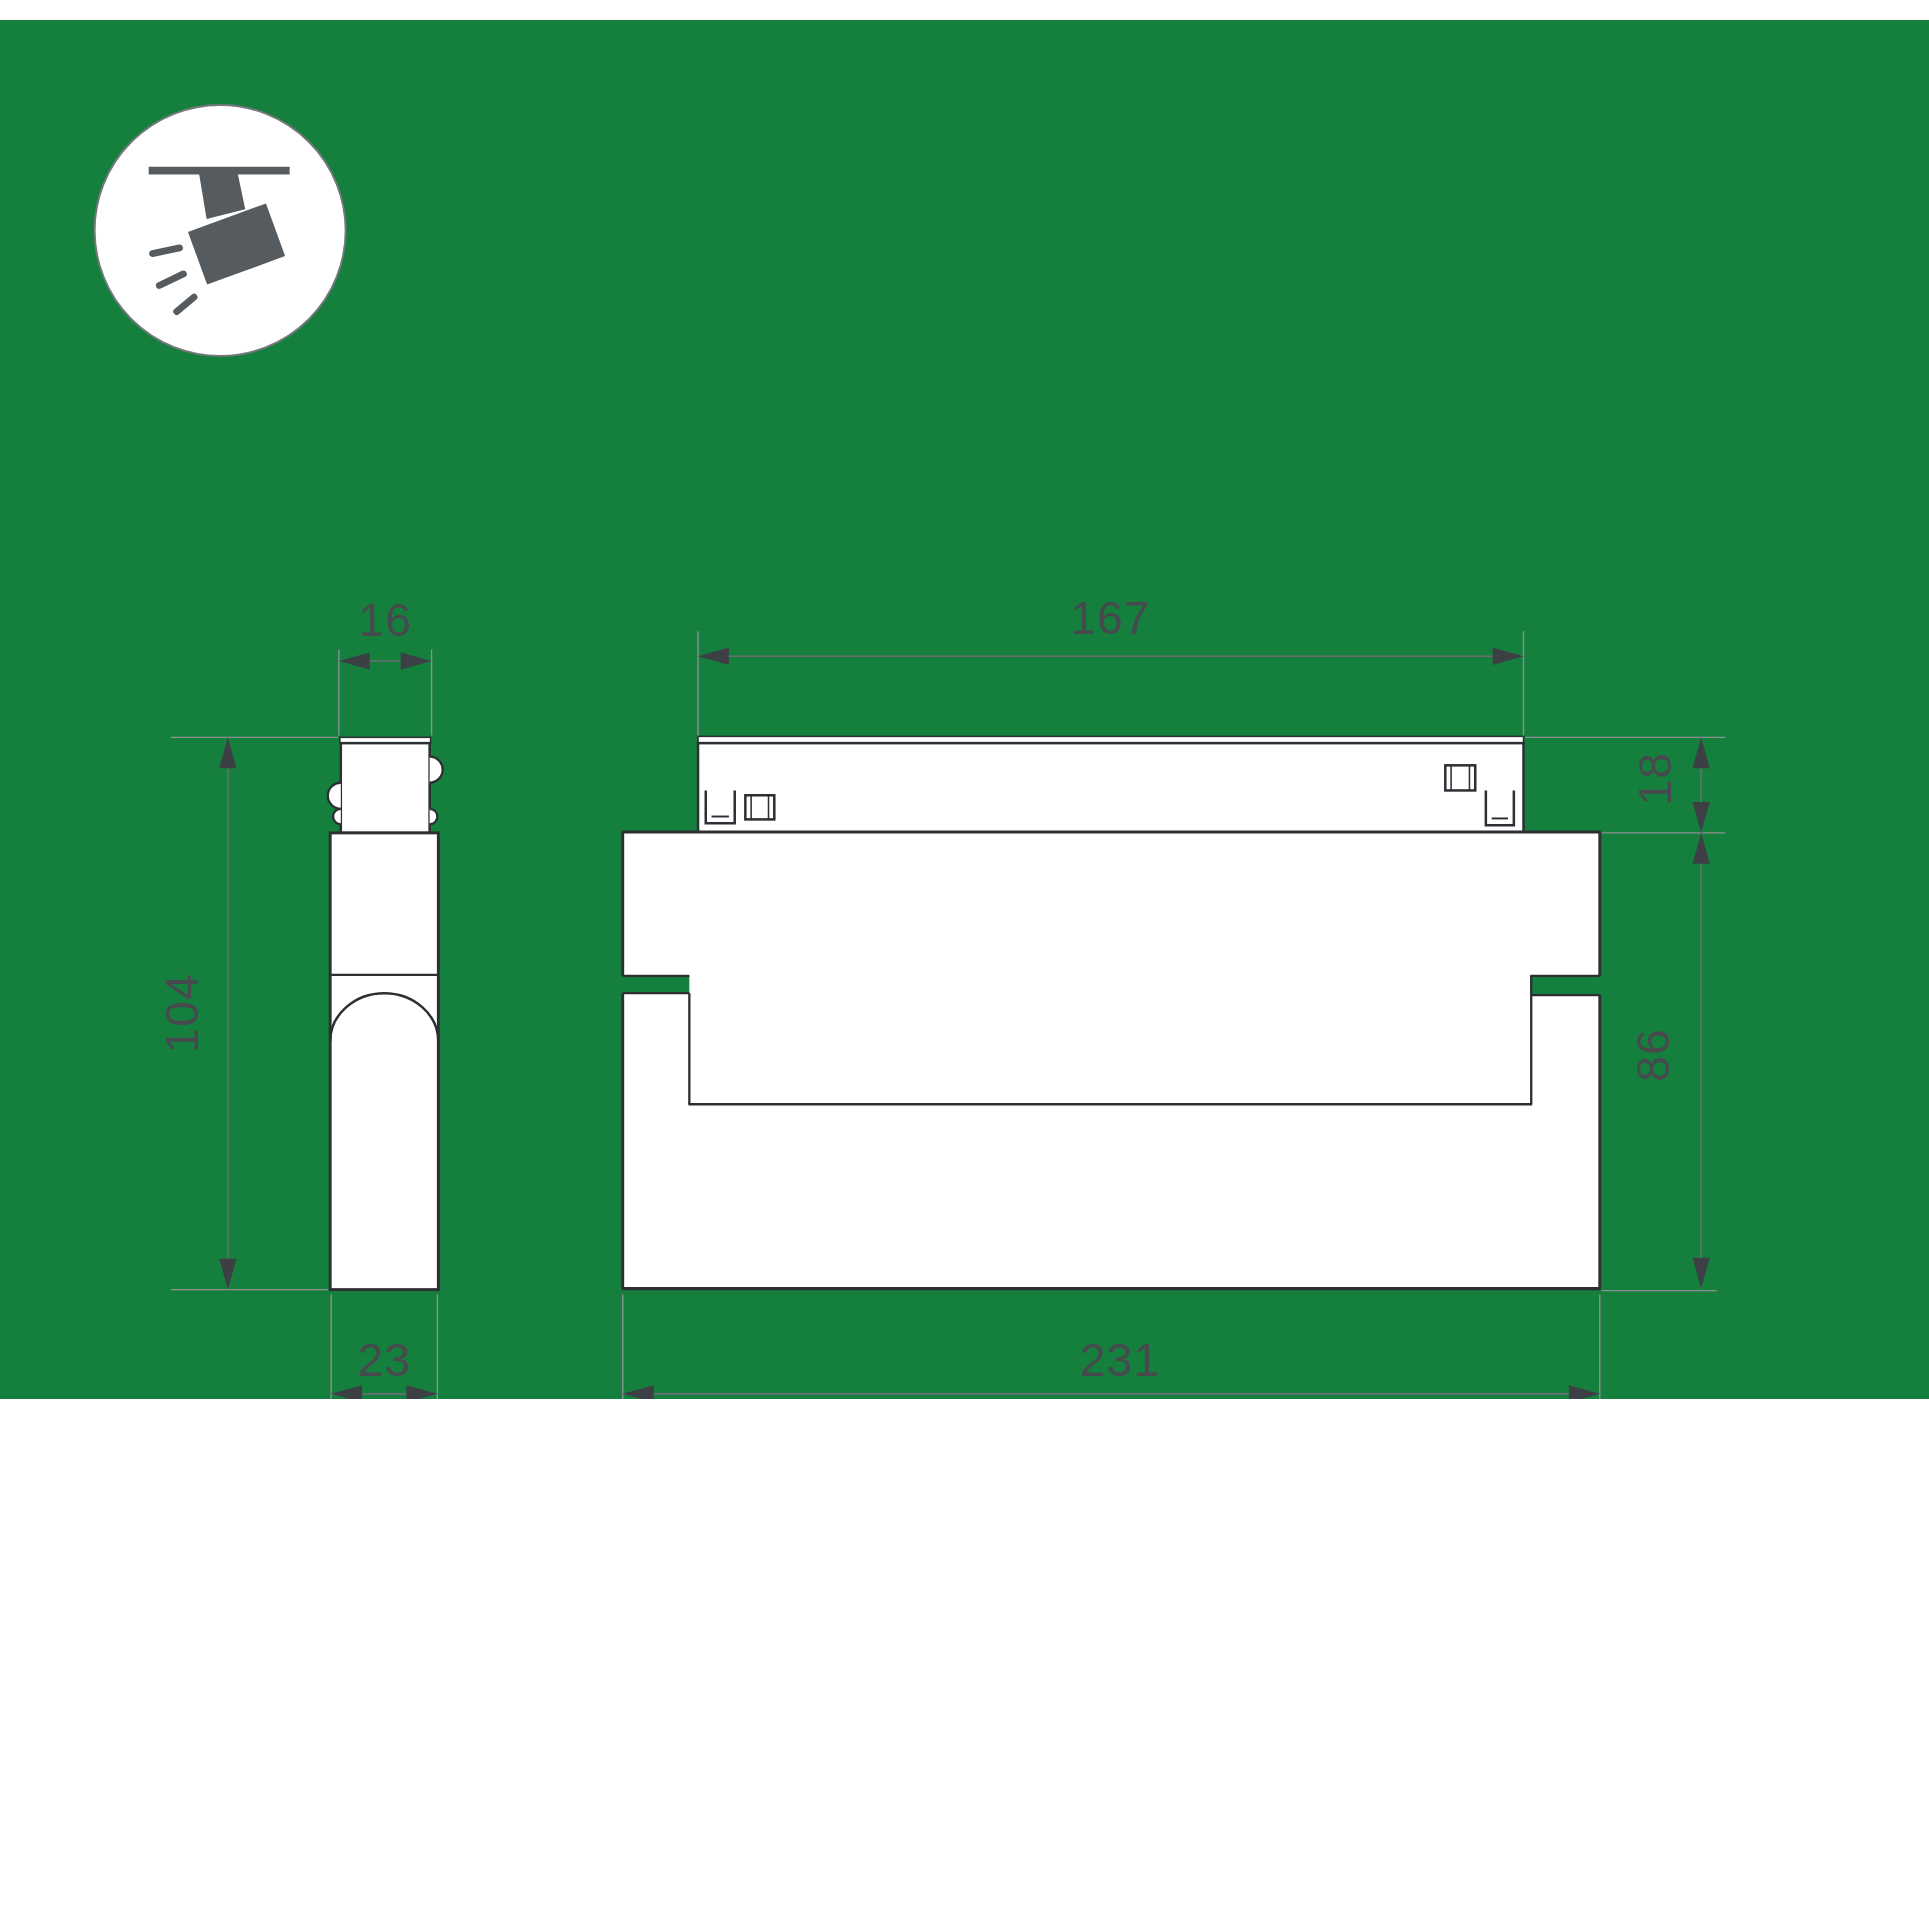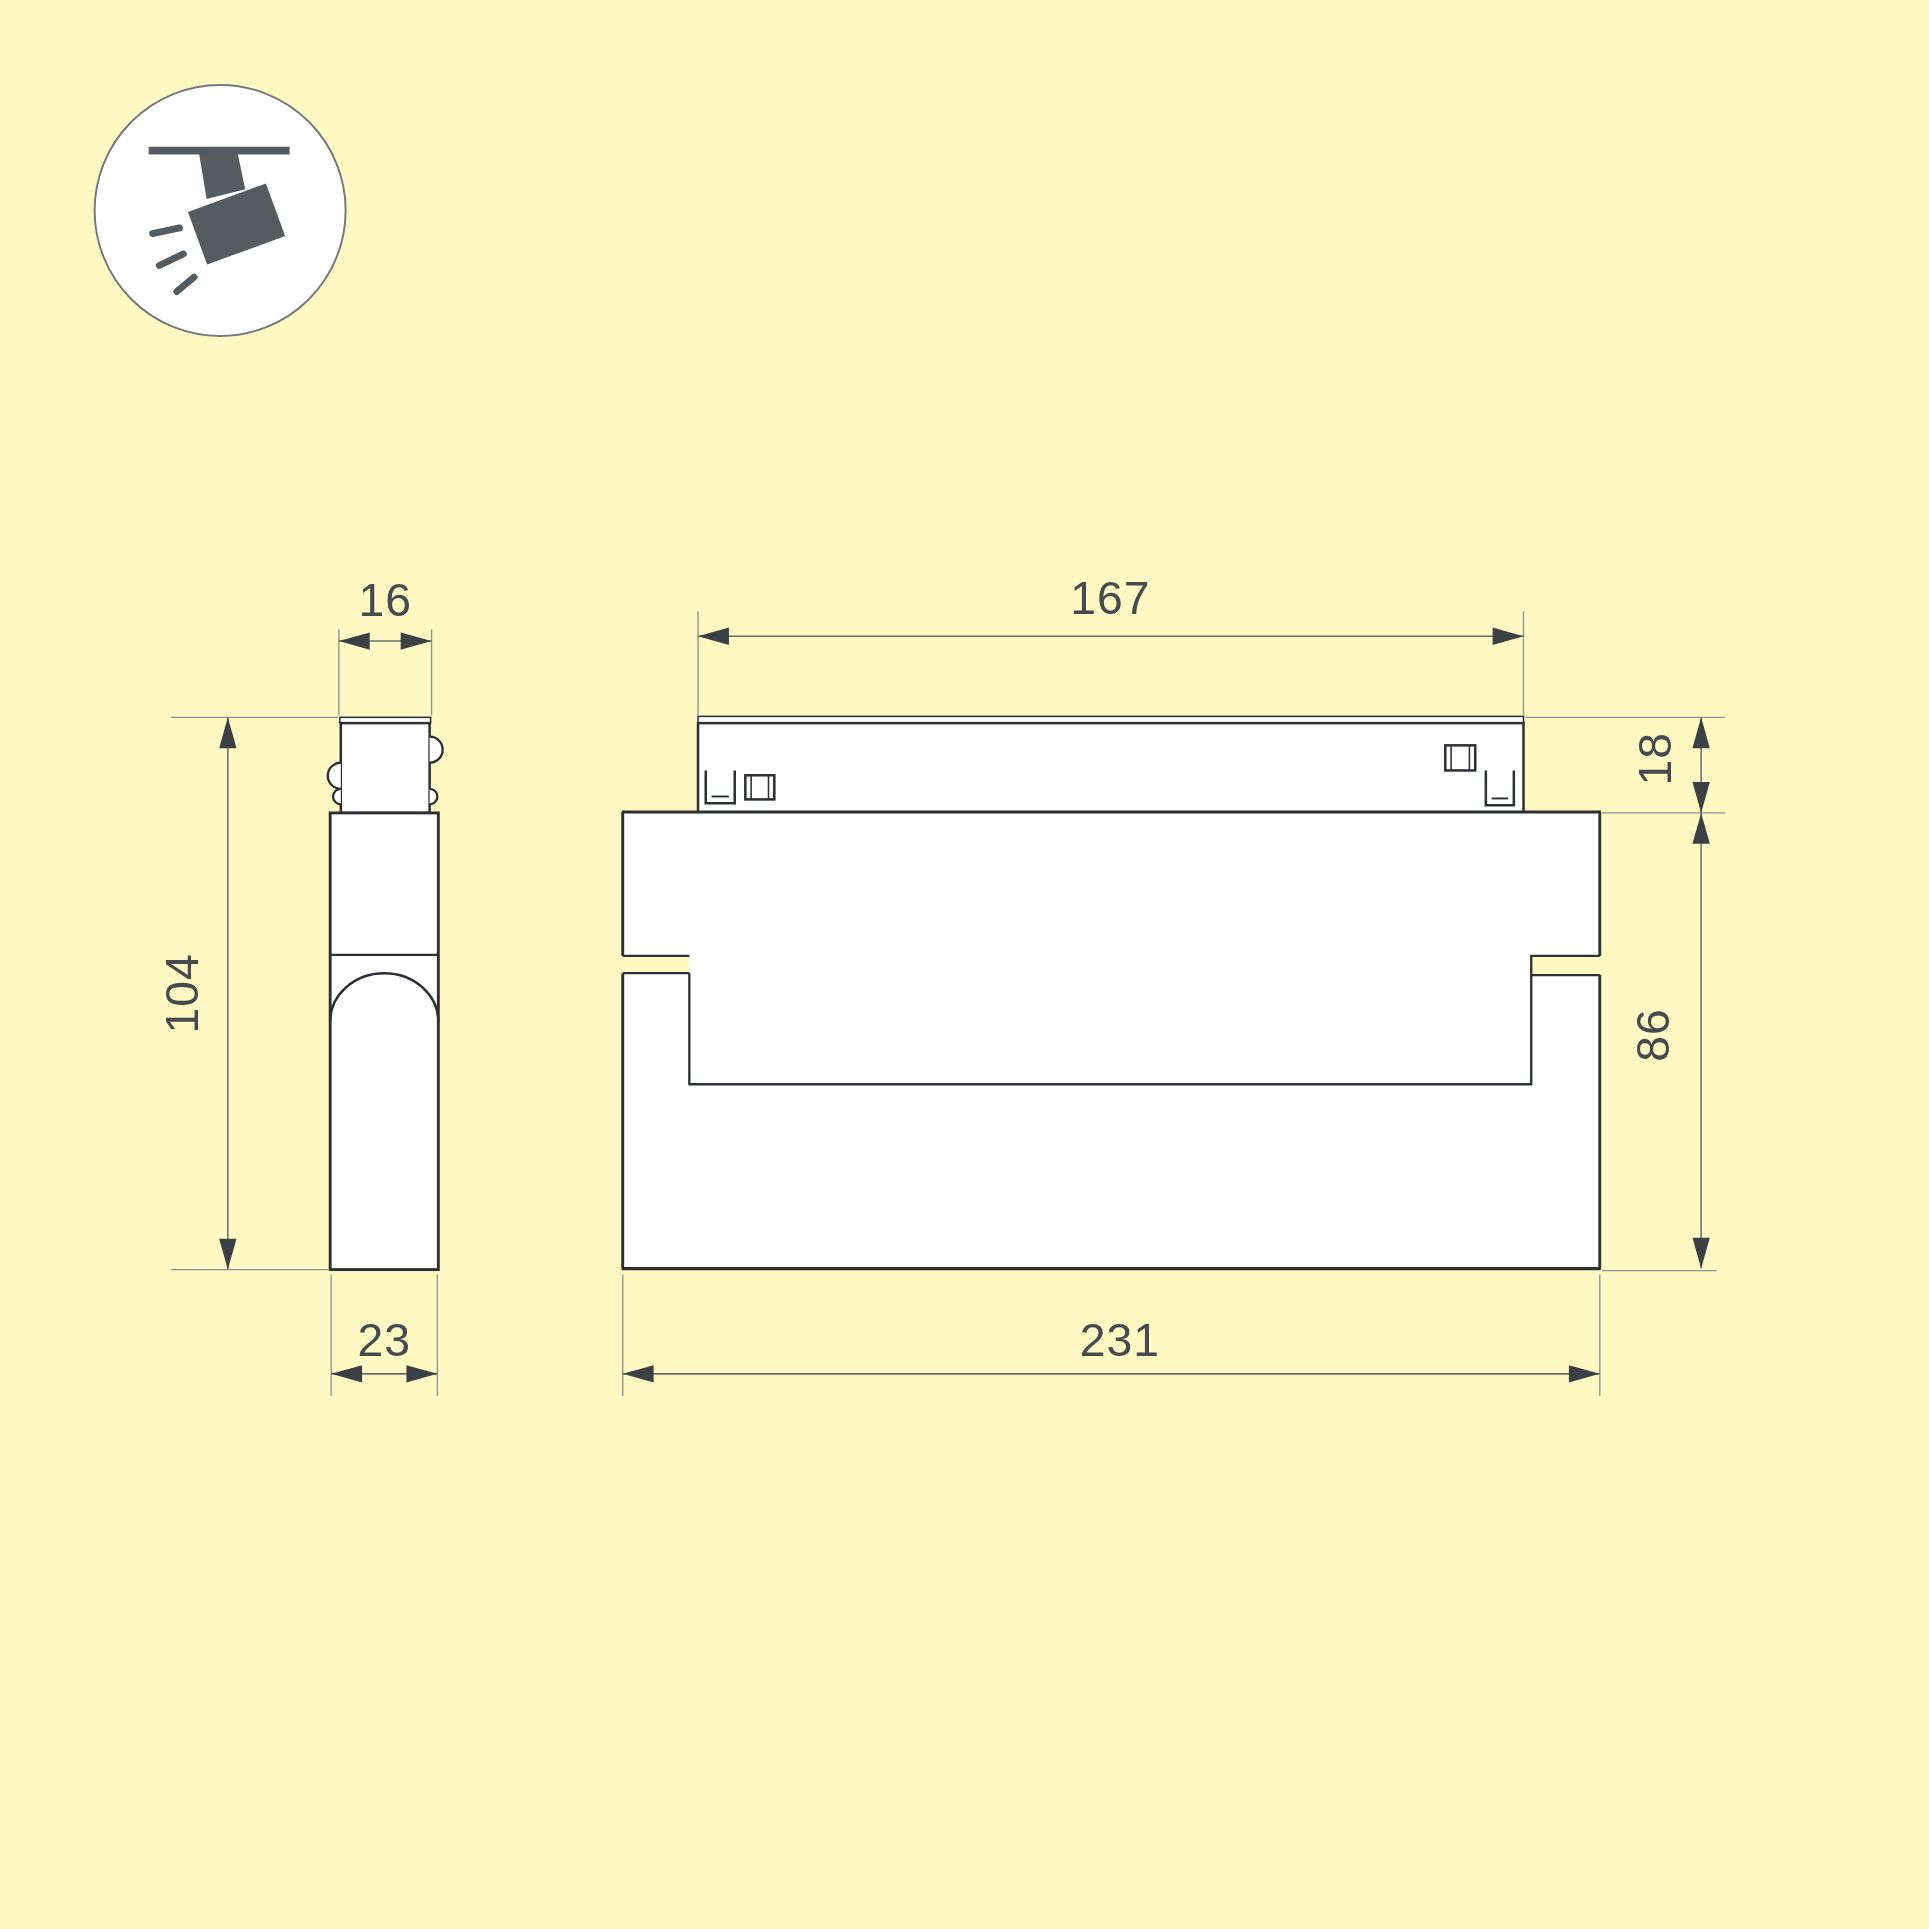--- a/index.html
+++ b/index.html
@@ -1,17 +1,17 @@
 <!DOCTYPE html>
 <html><head>
 <meta charset="utf-8">
 <style>
   html,body{margin:0;padding:0;background:#ffffff;}
-  .canvas{position:relative;width:1929px;height:1929px;background:#fef9c3;overflow:hidden;
-          font-family:"Liberation Sans", sans-serif;}
+  .canvas{position:relative;width:1929px;height:1379px;background:#15803d;overflow:hidden;
+          font-family:"Liberation Sans", sans-serif;margin-top:20px;}
   svg{position:absolute;left:0;top:0;}
   text.dim{font-family:"Liberation Sans", sans-serif;font-size:48px;font-weight:300;
            fill:#46494d;letter-spacing:1px;}
 </style>
 </head>
 <body>
 
 <div class="canvas">
 <svg width="1929" height="1929" viewBox="0 0 1998 1998">
   <defs>

